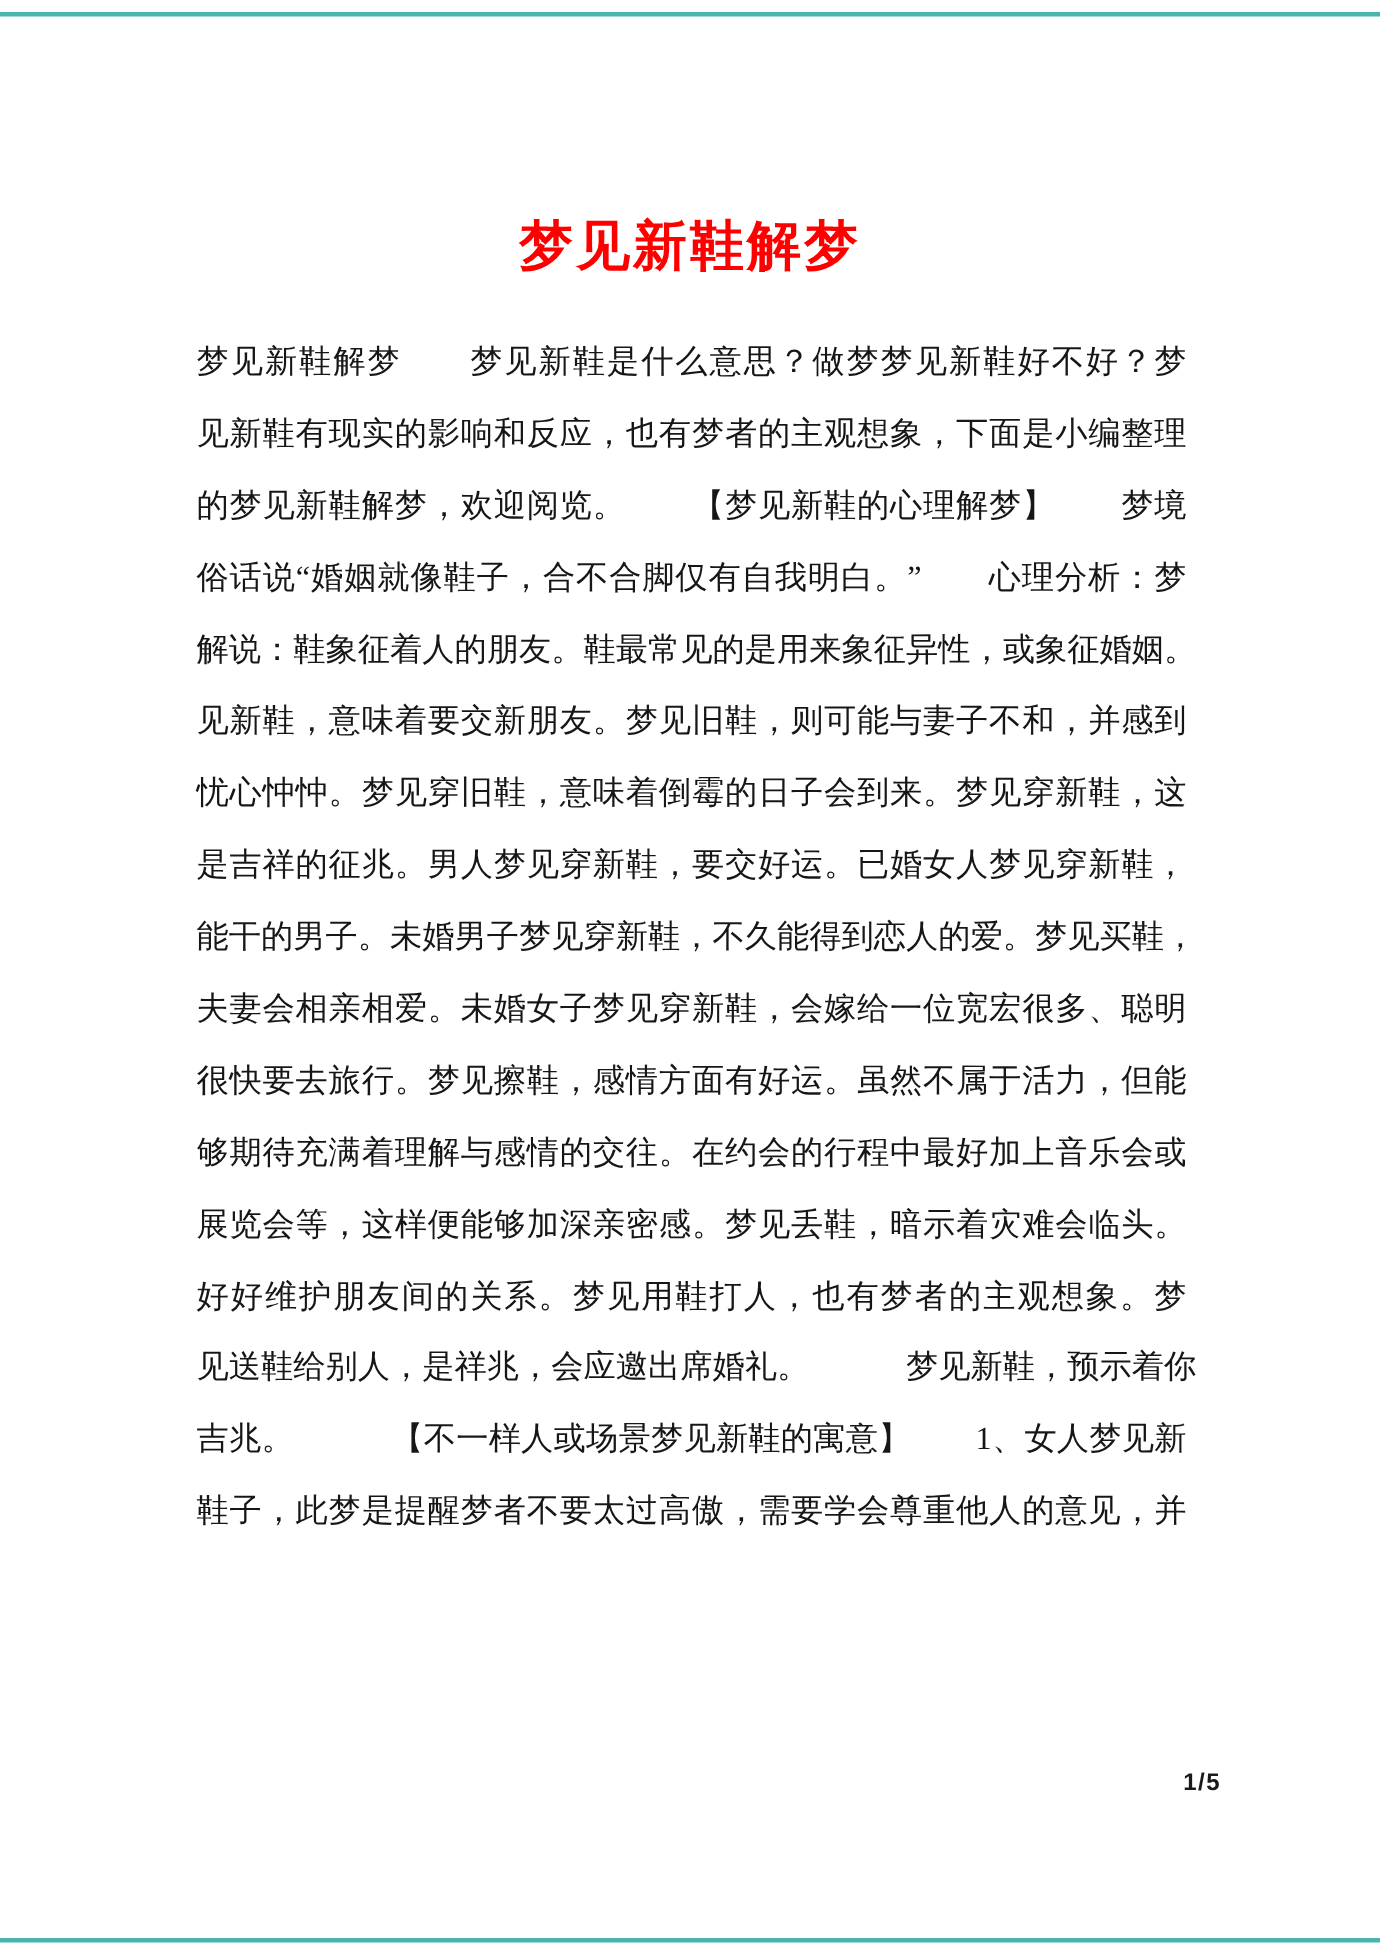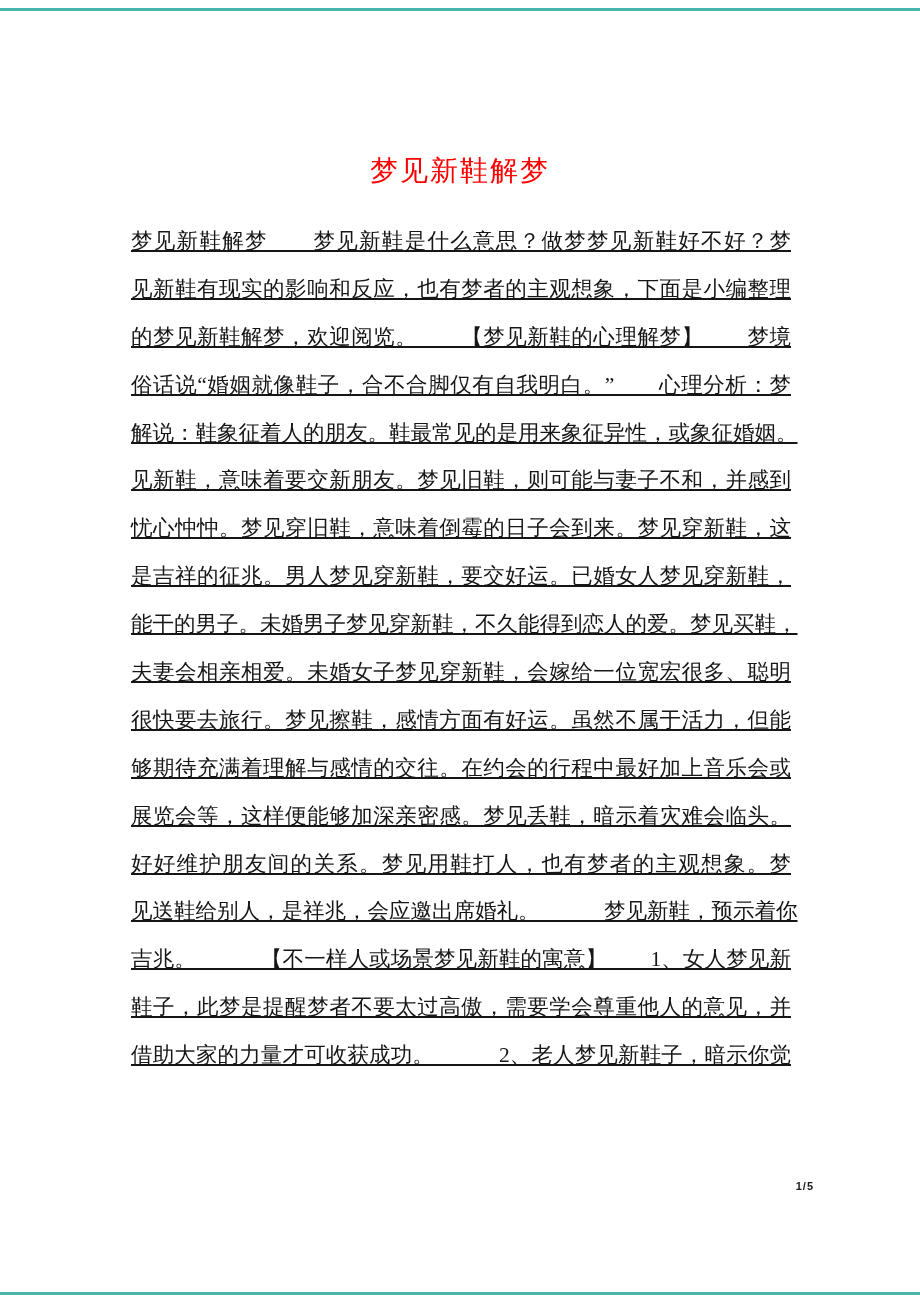--- a/index.html
+++ b/index.html
@@ -19,54 +19,53 @@
     position: absolute;
     left: 0;
     width: 920px;
     height: 3px;
     background: #4ab5ad;
   }
   .accent-rule.top { top: 8px; }
   .accent-rule.bottom { bottom: 7px; }
   .doc-title {
     position: absolute;
-    top: 152px;
+    top: 140px;
     left: 0;
     width: 920px;
     margin: 0;
     text-align: center;
-    font-size: 28px;
-    font-weight: normal;
+    font-size: 36px;
+    font-weight: bold;
     letter-spacing: 2px;
     color: #ff0000;
     font-family: "Liberation Serif", "DejaVu Serif", serif;
   }
   .doc-body {
     position: absolute;
     top: 218px;
     left: 131px;
     width: 660px;
     color: #161616;
   }
   .doc-line {
     height: 47.9px;
     line-height: 47.9px;
     font-size: 21.5px;
     text-align: justify;
     text-align-last: justify;
     text-justify: inter-character;
     white-space: nowrap;
     color: #161616;
-    text-decoration: underline;
   }
   .page-number {
     position: absolute;
     top: 1180px;
     right: 106px;
-    font-size: 11px;
+    font-size: 16px;
     font-weight: bold;
     letter-spacing: 1px;
     color: #1a1a1a;
     font-family: "Liberation Sans", "DejaVu Sans", sans-serif;
   }
 </style>
 </head>
 <body>
 
 <div class="page">
@@ -86,20 +85,19 @@
       <div class="doc-line">是吉祥的征兆。男人梦见穿新鞋，要交好运。已婚女人梦见穿新鞋，</div>
       <div class="doc-line">能干的男子。未婚男子梦见穿新鞋，不久能得到恋人的爱。梦见买鞋，</div>
       <div class="doc-line">夫妻会相亲相爱。未婚女子梦见穿新鞋，会嫁给一位宽宏很多、聪明</div>
       <div class="doc-line">很快要去旅行。梦见擦鞋，感情方面有好运。虽然不属于活力，但能</div>
       <div class="doc-line">够期待充满着理解与感情的交往。在约会的行程中最好加上音乐会或</div>
       <div class="doc-line">展览会等，这样便能够加深亲密感。梦见丢鞋，暗示着灾难会临头。</div>
       <div class="doc-line">好好维护朋友间的关系。梦见用鞋打人，也有梦者的主观想象。梦</div>
       <div class="doc-line">见送鞋给别人，是祥兆，会应邀出席婚礼。　　　梦见新鞋，预示着你</div>
       <div class="doc-line">吉兆。　　　【不一样人或场景梦见新鞋的寓意】　　1、女人梦见新</div>
       <div class="doc-line">鞋子，此梦是提醒梦者不要太过高傲，需要学会尊重他人的意见，并</div>
-      <div class="doc-line">借助大家的力量才可收获成功。　　　2、老人梦见新鞋子，暗示你觉</div>
     </div>
 
   <div class="page-number">1/5</div>
 
   <div class="accent-rule bottom"></div>
 
 </div>
 
 </body></html>

